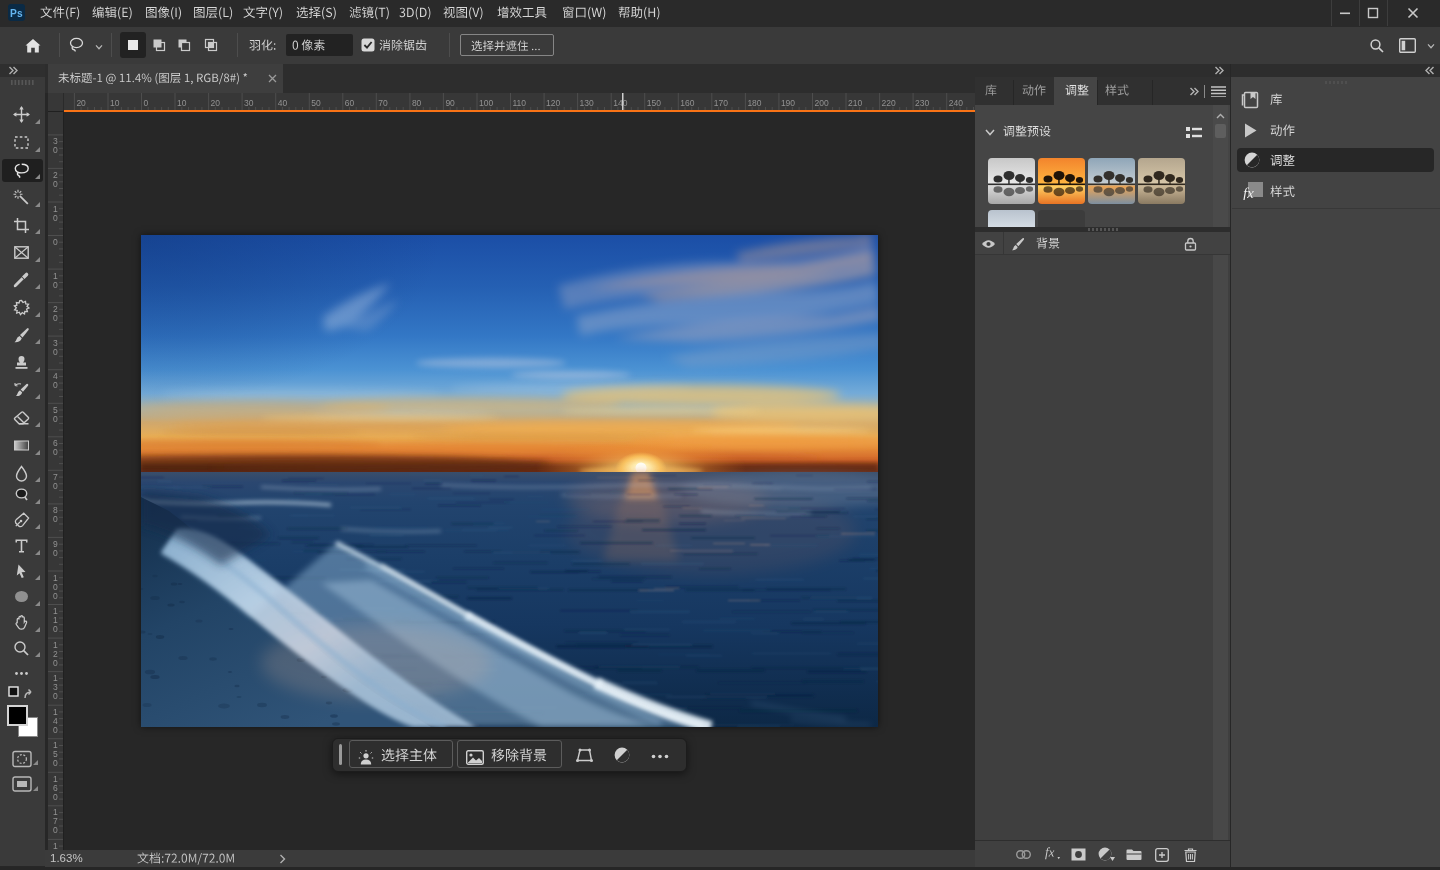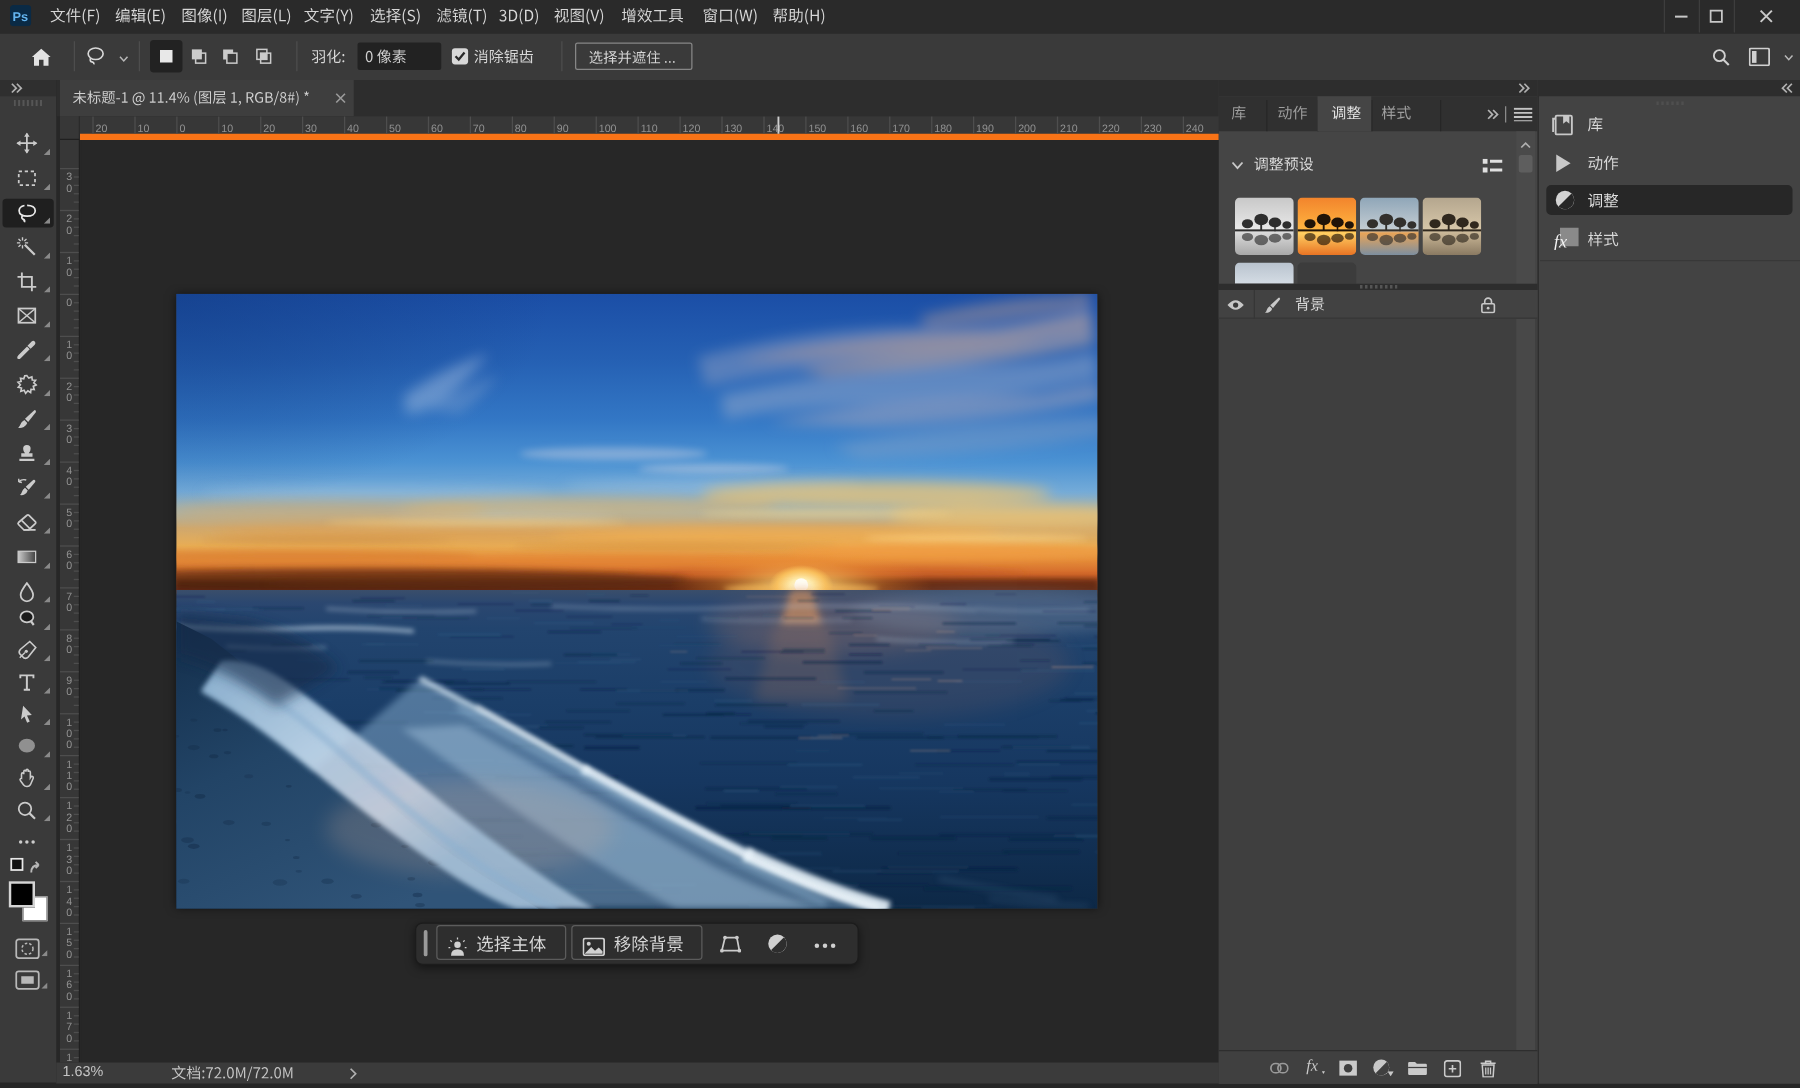--- a/index.html
+++ b/index.html
@@ -317,21 +317,21 @@
   </svg>
 <div class="a" style="left:45px;top:64px;width:930px;height:29px;background:#2d2d2d">
 <div class="a" style="left:3px;top:0;width:235px;height:29px;background:#3e3e3e"></div>
 </div>
 <svg style="position:absolute;left:58px;top:72px;overflow:visible" width="190" height="13">
     <path fill="#cfcfcf" transform="translate(0,10.1)" d="M5.3 -9.6V-7.8H1.5V-6.9H5.3V-4.9H0.7V-4.1H4.8C3.7 -2.6 2 -1.2 0.4 -0.4C0.6 -0.3 0.9 0.1 1 0.3C2.5 -0.5 4.2 -1.9 5.3 -3.4V0.9H6.2V-3.4C7.3 -1.9 8.9 -0.5 10.5 0.3C10.6 0.1 10.9 -0.3 11.1 -0.5C9.5 -1.2 7.7 -2.6 6.7 -4.1H10.8V-4.9H6.2V-6.9H10.1V-7.8H6.2V-9.6ZM16.9 -8.8V-8H21.9V-8.8ZM20.5 -3.7C21 -2.6 21.5 -1.1 21.7 -0.2L22.5 -0.5C22.3 -1.4 21.8 -2.8 21.2 -4ZM17.1 -3.9C16.8 -2.7 16.3 -1.5 15.7 -0.7C15.9 -0.6 16.2 -0.3 16.4 -0.2C17 -1.1 17.6 -2.4 17.9 -3.8ZM16.4 -6V-5.2H18.8V-0.2C18.8 -0.1 18.8 -0 18.6 0C18.4 0 17.9 0 17.3 -0C17.4 0.3 17.5 0.6 17.6 0.9C18.4 0.9 18.9 0.9 19.3 0.7C19.6 0.6 19.7 0.3 19.7 -0.2V-5.2H22.5V-6ZM13.8 -9.7V-7.2H12.1V-6.4H13.6C13.3 -5 12.5 -3.3 11.8 -2.5C11.9 -2.3 12.2 -1.9 12.3 -1.7C12.8 -2.4 13.4 -3.6 13.8 -4.9V0.9H14.7V-5.1C15.1 -4.5 15.5 -3.8 15.7 -3.5L16.2 -4.1C16 -4.5 15 -5.7 14.7 -6.1V-6.4H16.2V-7.2H14.7V-9.7ZM25 -7.1H27.4V-6.2H25ZM25 -8.5H27.4V-7.7H25ZM24.2 -9.2V-5.6H28.2V-9.2ZM31 -6.1C30.9 -3.1 30.7 -1.6 28.3 -0.9C28.4 -0.7 28.6 -0.5 28.7 -0.3C31.3 -1.2 31.6 -2.9 31.7 -6.1ZM31.4 -2.1C32.1 -1.6 33 -0.9 33.4 -0.4L34 -0.9C33.5 -1.4 32.6 -2.1 31.9 -2.6ZM24.4 -3.5C24.4 -1.8 24.1 -0.4 23.4 0.5C23.6 0.6 23.9 0.8 24 0.9C24.4 0.3 24.7 -0.3 24.9 -1.1C25.9 0.4 27.6 0.7 30.1 0.7H33.8C33.8 0.4 33.9 0.1 34.1 -0.1C33.4 -0 30.6 -0 30.1 -0C28.7 -0.1 27.5 -0.1 26.6 -0.5V-2.1H28.6V-2.8H26.6V-4H28.8V-4.7H23.6V-4H25.9V-0.9C25.6 -1.2 25.3 -1.6 25 -2C25.1 -2.5 25.1 -2.9 25.2 -3.4ZM29.2 -7.3V-2.5H29.9V-6.7H32.7V-2.5H33.4V-7.3H31.3C31.4 -7.6 31.6 -8 31.7 -8.4H34V-9.1H28.7V-8.4H30.8C30.7 -8.1 30.6 -7.6 30.5 -7.3ZM35 -2.8H38V-3.6H35ZM39.5 0H44.1V-0.9H42.4V-8.4H41.6C41.2 -8.2 40.6 -8 39.9 -7.8V-7.2H41.4V-0.9H39.5ZM52.6 2C53.5 2 54.3 1.8 55.1 1.3L54.8 0.7C54.2 1 53.5 1.3 52.7 1.3C50.5 1.3 48.9 -0.1 48.9 -2.6C48.9 -5.6 51.1 -7.6 53.4 -7.6C55.7 -7.6 56.9 -6.1 56.9 -4C56.9 -2.3 56 -1.3 55.2 -1.3C54.5 -1.3 54.2 -1.8 54.5 -2.9L55 -5.4H54.3L54.2 -4.9H54.1C53.9 -5.3 53.6 -5.5 53.1 -5.5C51.6 -5.5 50.6 -3.9 50.6 -2.6C50.6 -1.4 51.3 -0.7 52.2 -0.7C52.8 -0.7 53.3 -1.1 53.8 -1.6H53.8C53.9 -1 54.4 -0.6 55.1 -0.6C56.3 -0.6 57.7 -1.8 57.7 -4C57.7 -6.6 56 -8.3 53.5 -8.3C50.6 -8.3 48.1 -6 48.1 -2.6C48.1 0.4 50.1 2 52.6 2ZM52.4 -1.4C51.9 -1.4 51.5 -1.8 51.5 -2.6C51.5 -3.6 52.1 -4.8 53.1 -4.8C53.5 -4.8 53.7 -4.7 53.9 -4.3L53.6 -2.2C53.1 -1.7 52.8 -1.4 52.4 -1.4ZM61.9 0H66.5V-0.9H64.8V-8.4H64C63.6 -8.2 63 -8 62.3 -7.8V-7.2H63.8V-0.9H61.9ZM68.3 0H72.9V-0.9H71.2V-8.4H70.4C70 -8.2 69.4 -8 68.7 -7.8V-7.2H70.2V-0.9H68.3ZM75.3 0.1C75.7 0.1 76 -0.2 76 -0.6C76 -1.1 75.7 -1.4 75.3 -1.4C74.8 -1.4 74.5 -1.1 74.5 -0.6C74.5 -0.2 74.8 0.1 75.3 0.1ZM80.8 0H81.8V-2.3H82.9V-3.2H81.8V-8.4H80.6L77.1 -3V-2.3H80.8ZM80.8 -3.2H78.2L80.1 -6C80.4 -6.5 80.6 -6.9 80.8 -7.3H80.8C80.8 -6.9 80.8 -6.2 80.8 -5.8ZM85.6 -3.3C86.8 -3.3 87.5 -4.2 87.5 -5.9C87.5 -7.6 86.8 -8.6 85.6 -8.6C84.5 -8.6 83.7 -7.6 83.7 -5.9C83.7 -4.2 84.5 -3.3 85.6 -3.3ZM85.6 -3.9C84.9 -3.9 84.5 -4.6 84.5 -5.9C84.5 -7.3 84.9 -7.9 85.6 -7.9C86.3 -7.9 86.7 -7.3 86.7 -5.9C86.7 -4.6 86.3 -3.9 85.6 -3.9ZM85.8 0.1H86.6L91.2 -8.6H90.5ZM91.5 0.1C92.6 0.1 93.4 -0.8 93.4 -2.5C93.4 -4.2 92.6 -5.2 91.5 -5.2C90.3 -5.2 89.6 -4.2 89.6 -2.5C89.6 -0.8 90.3 0.1 91.5 0.1ZM91.5 -0.5C90.8 -0.5 90.4 -1.2 90.4 -2.5C90.4 -3.9 90.8 -4.5 91.5 -4.5C92.1 -4.5 92.6 -3.9 92.6 -2.5C92.6 -1.2 92.1 -0.5 91.5 -0.5ZM99.2 2.3 99.8 2C98.8 0.3 98.3 -1.6 98.3 -3.6C98.3 -5.5 98.8 -7.5 99.8 -9.1L99.2 -9.4C98.1 -7.7 97.5 -5.8 97.5 -3.6C97.5 -1.3 98.1 0.5 99.2 2.3ZM104.6 -3.2C105.5 -3 106.7 -2.6 107.4 -2.3L107.7 -2.9C107.1 -3.2 105.9 -3.6 105 -3.7ZM103.5 -1.7C105.1 -1.6 107 -1.1 108.1 -0.7L108.5 -1.3C107.4 -1.7 105.4 -2.2 103.9 -2.3ZM101.3 -9.2V0.9H102.1V0.4H110V0.9H110.8V-9.2ZM102.1 -0.3V-8.4H110V-0.3ZM105.1 -8.1C104.5 -7.2 103.5 -6.3 102.5 -5.7C102.7 -5.6 103 -5.3 103.1 -5.2C103.5 -5.4 103.8 -5.7 104.2 -6C104.5 -5.6 104.9 -5.3 105.4 -5C104.4 -4.5 103.3 -4.2 102.3 -4C102.5 -3.8 102.6 -3.5 102.7 -3.3C103.8 -3.5 105.1 -4 106.1 -4.6C107.1 -4 108.2 -3.6 109.3 -3.4C109.4 -3.6 109.6 -3.9 109.8 -4.1C108.8 -4.2 107.7 -4.6 106.8 -5C107.7 -5.5 108.4 -6.2 108.9 -7L108.4 -7.3L108.3 -7.2H105.3C105.5 -7.4 105.7 -7.7 105.8 -7.9ZM104.6 -6.5 104.7 -6.6H107.7C107.3 -6.1 106.7 -5.7 106.1 -5.3C105.5 -5.7 105 -6.1 104.6 -6.5ZM115.3 -5.2V-4.5H121.8V-5.2ZM114.2 -8.4H121.1V-7H114.2ZM113.3 -9.1V-5.7C113.3 -3.9 113.2 -1.3 112.2 0.5C112.4 0.5 112.8 0.8 112.9 0.9C114 -1 114.2 -3.8 114.2 -5.7V-6.2H122V-9.1ZM115.1 0.7C115.5 0.6 116 0.6 121 0.2C121.2 0.5 121.4 0.8 121.5 1L122.3 0.6C121.9 -0.1 121.1 -1.3 120.4 -2.2L119.7 -1.9C120 -1.4 120.3 -1 120.6 -0.5L116.2 -0.2C116.8 -0.9 117.4 -1.7 117.9 -2.5H122.6V-3.3H114.6V-2.5H116.8C116.3 -1.6 115.7 -0.8 115.5 -0.6C115.2 -0.3 115 -0.1 114.8 -0.1C114.9 0.1 115.1 0.6 115.1 0.7ZM126.9 0H131.5V-0.9H129.8V-8.4H129C128.6 -8.2 128 -8 127.3 -7.8V-7.2H128.8V-0.9H126.9ZM133.1 2.2C134.2 1.7 134.8 0.9 134.8 -0.2C134.8 -1 134.5 -1.4 133.9 -1.4C133.5 -1.4 133.1 -1.2 133.1 -0.7C133.1 -0.3 133.5 0 133.9 0L134 0C134 0.7 133.6 1.3 132.9 1.6ZM140.3 -4.4V-7.6H141.7C143 -7.6 143.7 -7.2 143.7 -6.1C143.7 -5 143 -4.4 141.7 -4.4ZM143.8 0H145L142.9 -3.7C144 -4 144.8 -4.7 144.8 -6.1C144.8 -7.8 143.5 -8.4 141.8 -8.4H139.2V0H140.3V-3.6H141.8ZM149.8 0.1C150.9 0.1 151.9 -0.3 152.4 -0.8V-4.4H149.6V-3.5H151.4V-1.3C151.1 -1 150.5 -0.8 149.9 -0.8C148.1 -0.8 147.1 -2.1 147.1 -4.2C147.1 -6.3 148.2 -7.6 149.9 -7.6C150.7 -7.6 151.3 -7.3 151.7 -6.9L152.3 -7.5C151.8 -8.1 151 -8.6 149.9 -8.6C147.6 -8.6 146 -6.9 146 -4.2C146 -1.5 147.6 0.1 149.8 0.1ZM154.4 0H157.1C159 0 160.3 -0.8 160.3 -2.5C160.3 -3.6 159.6 -4.3 158.6 -4.5V-4.5C159.4 -4.8 159.8 -5.5 159.8 -6.4C159.8 -7.9 158.6 -8.4 156.9 -8.4H154.4ZM155.5 -4.9V-7.6H156.8C158.1 -7.6 158.8 -7.2 158.8 -6.2C158.8 -5.4 158.2 -4.9 156.7 -4.9ZM155.5 -0.9V-4H157C158.4 -4 159.3 -3.6 159.3 -2.5C159.3 -1.4 158.4 -0.9 157 -0.9ZM160.9 2.1H161.7L165.2 -9.1H164.4ZM168.5 0.1C170.1 0.1 171.2 -0.8 171.2 -2C171.2 -3.2 170.5 -3.8 169.8 -4.2V-4.3C170.3 -4.7 170.9 -5.5 170.9 -6.3C170.9 -7.6 170 -8.6 168.6 -8.6C167.3 -8.6 166.3 -7.7 166.3 -6.4C166.3 -5.5 166.8 -4.9 167.4 -4.5V-4.4C166.6 -4 165.9 -3.2 165.9 -2.1C165.9 -0.8 167 0.1 168.5 0.1ZM169.1 -4.6C168.1 -5 167.2 -5.4 167.2 -6.4C167.2 -7.2 167.8 -7.8 168.6 -7.8C169.5 -7.8 170 -7.1 170 -6.3C170 -5.7 169.7 -5.1 169.1 -4.6ZM168.6 -0.6C167.5 -0.6 166.8 -1.3 166.8 -2.2C166.8 -3 167.3 -3.7 167.9 -4.1C169.1 -3.6 170.2 -3.2 170.2 -2.1C170.2 -1.2 169.5 -0.6 168.6 -0.6ZM172.9 0H173.5L173.9 -2.6H175.6L175.3 0H175.9L176.3 -2.6H177.5V-3.4H176.4L176.6 -5.3H177.7V-6H176.7L177 -8.3H176.3L176 -6H174.3L174.6 -8.3H173.9L173.6 -6H172.4V-5.3H173.5L173.3 -3.4H172.2V-2.6H173.2ZM173.9 -3.4 174.2 -5.3H175.9L175.7 -3.4ZM179.2 2.3C180.3 0.5 180.9 -1.3 180.9 -3.6C180.9 -5.8 180.3 -7.7 179.2 -9.4L178.6 -9.1C179.6 -7.5 180.1 -5.5 180.1 -3.6C180.1 -1.6 179.6 0.3 178.6 2ZM186.3 -5.4 187.2 -6.5 188.1 -5.4 188.6 -5.8 187.9 -7 189.2 -7.5 189 -8.1 187.7 -7.8 187.5 -9.2H186.9L186.8 -7.8L185.5 -8.1L185.3 -7.5L186.5 -7L185.8 -5.8Z"></path>
   </svg>
 <svg class="a" style="left:268px;top:74px" width="9" height="9" viewBox="0 0 9 9">
     <path d="M1 1 L8 8 M8 1 L1 8" stroke="#9a9a9a" stroke-width="1.3"></path>
   </svg>
-<div class="a" style="left:48px;top:93px;width:927px;height:19px;background:#373737;border-bottom:5px solid #f97316;overflow:hidden">
+<div class="a" style="left:48px;top:93px;width:927px;height:19px;background:#373737;border-bottom:2px solid #f97316;overflow:hidden">
 <svg width="927" height="19" style="display:block">
       <rect x="25.9" y="0" width="1" height="19" fill="#4e4e4e"></rect>
       <text x="28.4" y="12.5" font-size="8.5" fill="#929292">20</text>
       <rect x="32.6" y="14" width="1" height="5" fill="#4e4e4e"></rect>
       <rect x="39.3" y="14" width="1" height="5" fill="#4e4e4e"></rect>
       <rect x="46.0" y="14" width="1" height="5" fill="#4e4e4e"></rect>
       <rect x="52.7" y="14" width="1" height="5" fill="#4e4e4e"></rect>
       <rect x="59.5" y="0" width="1" height="19" fill="#4e4e4e"></rect>
       <text x="62.0" y="12.5" font-size="8.5" fill="#929292">10</text>
       <rect x="66.2" y="14" width="1" height="5" fill="#4e4e4e"></rect>

